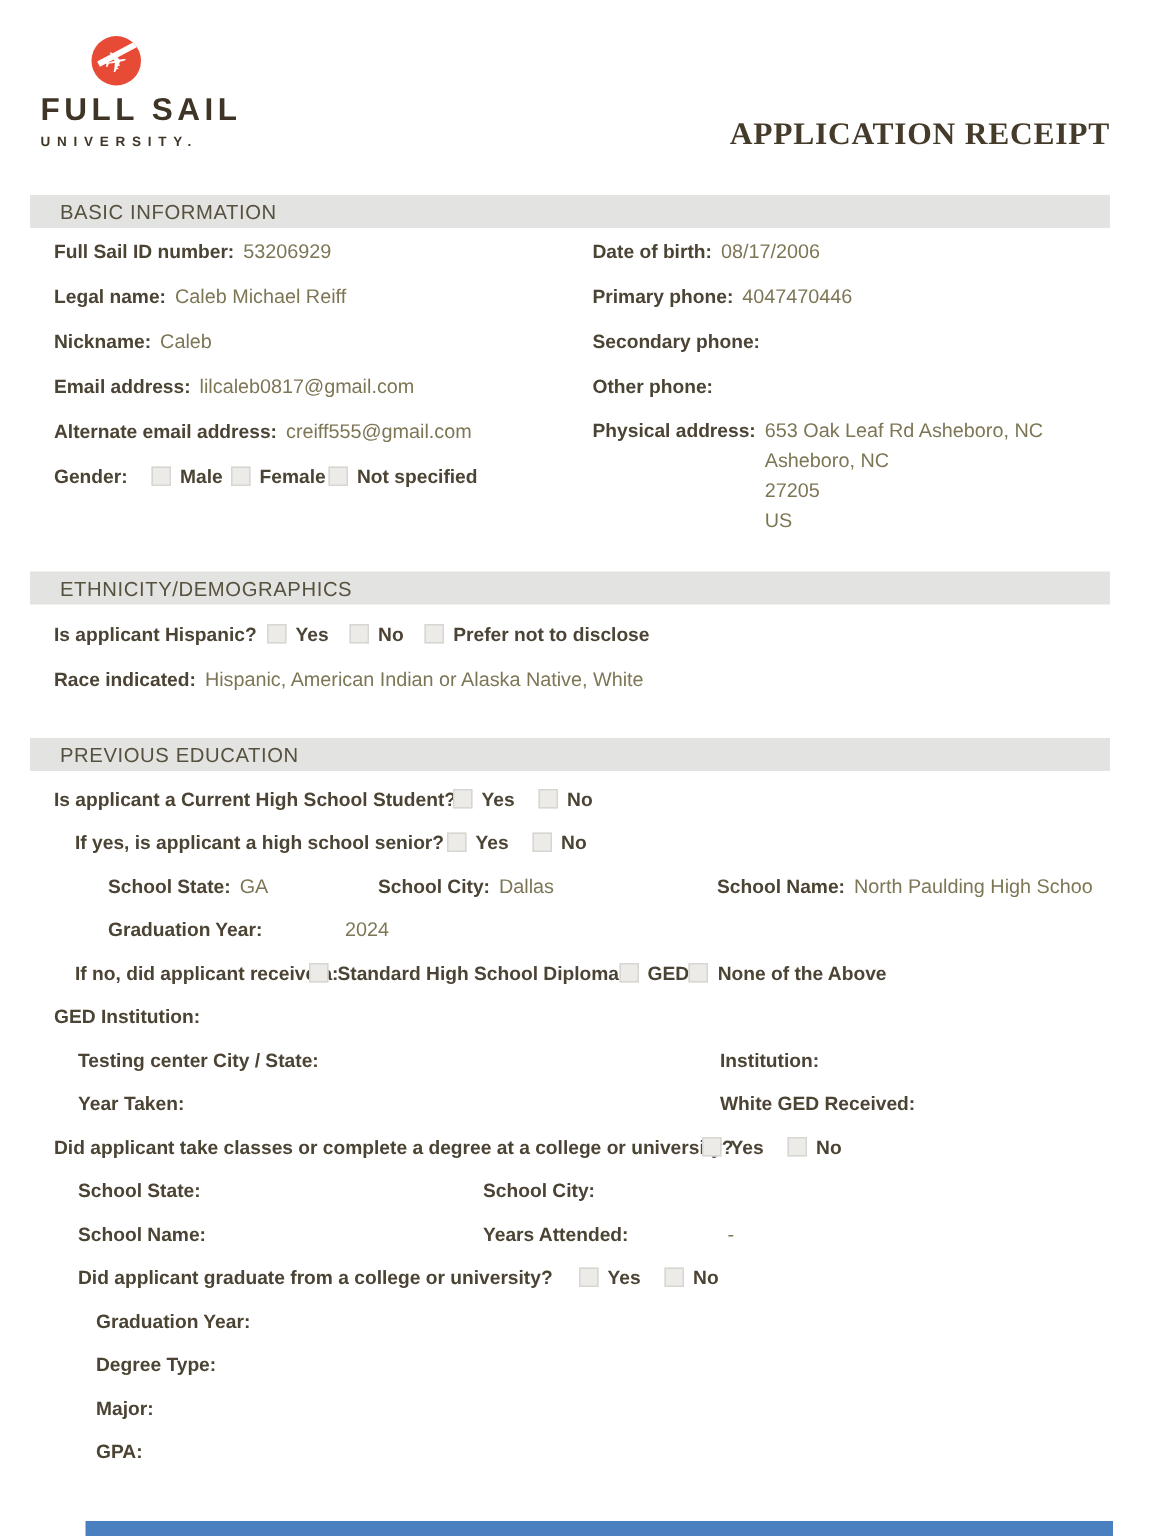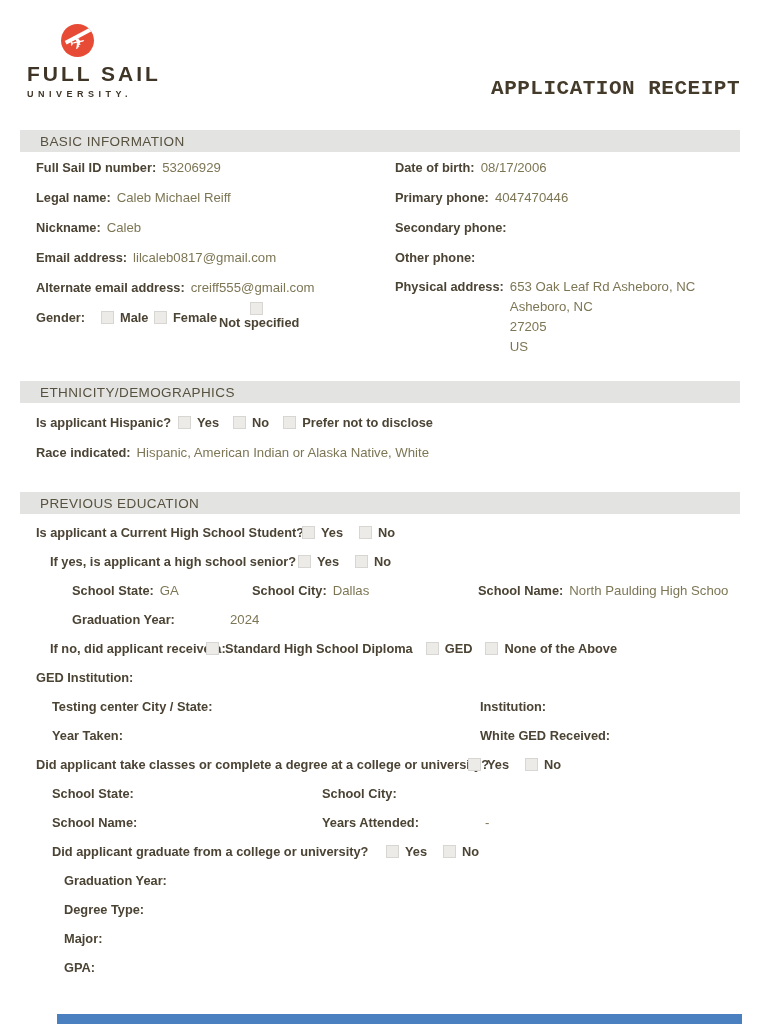--- a/index.html
+++ b/index.html
@@ -16,21 +16,21 @@
   body{width:768px;height:1024px;background:#fff;font-family:"Liberation Sans",sans-serif;position:relative;overflow:hidden;}
   .page{position:absolute;inset:0;}
 
   
   .logo{position:absolute;left:27px;top:24px;width:101px;text-align:center;}
   .logo-circle{width:33px;height:33px;border-radius:50%;background:var(--accent-red,#e84b35);margin:0 auto;position:relative;overflow:hidden;}
   .logo-plane{position:absolute;left:0;right:0;top:4px;color:#fff;font-size:19px;transform:rotate(-12deg);line-height:30px;}
   .logo-slash{position:absolute;width:46px;height:4px;background:#fff;top:6px;left:2px;transform:rotate(-28deg);}
   .brand-name{font-size:21px;font-weight:bold;letter-spacing:3px;color:var(--brand-brown,#3f3527);margin-top:5px;white-space:nowrap;}
   .brand-sub{font-size:9px;font-weight:bold;letter-spacing:4.5px;color:var(--brand-brown,#3f3527);margin-top:3px;white-space:nowrap;}
-  .doc-title{position:absolute;right:28px;top:77px;font-family:Liberation Mono, monospace;font-weight:bold;font-size:21px;color:#453b2b;letter-spacing:0.5px;}
+  .doc-title{position:absolute;right:28px;top:77px;font-family:Liberation Serif, serif;font-weight:bold;font-size:21px;color:#453b2b;letter-spacing:0.5px;}
 
   
   .section-bar{position:absolute;left:20px;right:28px;height:22px;background:var(--section-bg,#e3e3e1);display:flex;align-items:center;padding-left:20px;font-size:13.5px;color:var(--section-text,#57513f);letter-spacing:0.4px;}
   .bar-basic{top:130px;}
   .bar-eth{top:381px;}
   .bar-edu{top:492px;}
 
   .lbl{font-weight:bold;color:var(--label-brown,#4b4334);font-size:12.8px;white-space:nowrap;}
   .val{color:var(--value-olive,#7d7655);font-size:13.2px;margin-left:6px;white-space:nowrap;}
   .frow{height:30px;display:flex;align-items:center;position:relative;}
@@ -48,21 +48,21 @@
   .addr-row .lbl{line-height:20px;}
 
   #eth-rows{position:absolute;left:36px;top:407px;right:28px;}
   #edu-rows{position:absolute;left:28px;right:28px;top:518px;}
   .erow{height:29px;display:flex;align-items:center;position:relative;}
   .in8{padding-left:8px;}
   .in22{padding-left:22px;}
   .in24{padding-left:24px;}
   .in36{padding-left:36px;}
   .in44{padding-left:44px;}
-  .gap13{gap:13px;}
+  .gap13{}
   .gap14{gap:14px;}
   .gap16{gap:16px;}
 
   .footer-bar{position:absolute;left:57px;width:685px;bottom:0;height:10px;background:var(--footer-blue,#4a80bf);}
 </style>
 </head>
 <body>
 
 <div class="page">
 
@@ -102,21 +102,21 @@
     <div class="frow">
       <span class="lbl">Gender:</span>
       <span class="abs" style="left:65px;">
         <span class="cb"></span>
         <span class="lbl">Male</span>
       </span>
       <span class="abs" style="left:118px;">
         <span class="cb"></span>
         <span class="lbl">Female</span>
       </span>
-      <span class="abs" style="left:183px;flex-direction:column;">
+      <span class="abs" style="left:183px;">
         <span class="cb"></span>
         <span class="lbl">Not specified</span>
       </span>
     </div>
   </div>
 
   <div id="basic-right">
     <div class="frow">
       <span class="lbl">Date of birth:</span>
       <span class="val">08/17/2006</span>

